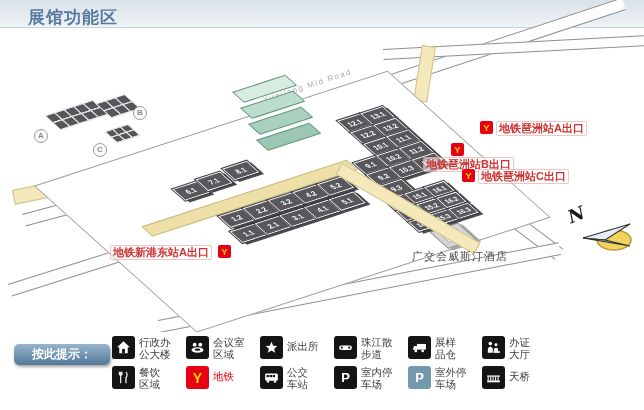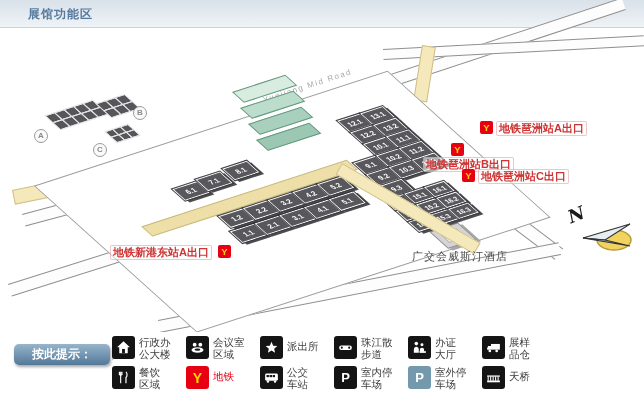--- a/index.html
+++ b/index.html
@@ -1,21 +1,21 @@
 <!DOCTYPE html>
 <html><head>
 <meta charset="utf-8">
 <style>
   html,body{margin:0;padding:0;background:#fff;}
   #page{position:relative;width:644px;height:410px;overflow:hidden;background:#fff;
         font-family:"Liberation Sans","DejaVu Sans",sans-serif;}
   
   #hdr{position:absolute;left:0;top:0;width:644px;height:27px;
        background:linear-gradient(#d9e1e9,#eef3f7);border-bottom:1px solid #c9d3dd;}
-  #hdr .t{position:absolute;left:28px;top:6px;font-size:12px;font-weight:bold;color:#56799e;letter-spacing:1px;}
+  #hdr .t{position:absolute;left:28px;top:6px;font-size:17px;font-weight:bold;color:#56799e;letter-spacing:1px;}
   
   .road,.yroad{position:absolute;transform-origin:0 0;}
   .road{background:#fdfdfd;border-top:1px solid #8f8f8f;border-bottom:1px solid #8f8f8f;}
   .yroad{background:#f5e9bb;border:1px solid #cfc08a;}
   
   #plane{position:absolute;left:70px;top:195px;width:1px;height:1px;overflow:visible;
          transform:rotate(-18deg) skewX(30deg);transform-origin:0 0;z-index:3;}
   #plane .platform{position:absolute;left:-20px;top:-20px;width:370px;height:188px;
          background:#fff;border:1px solid #9b9b9b;}
   .hall{position:absolute;background:#57575c;border:1px solid #fff;outline:1px solid #3c3c40;
@@ -234,40 +234,40 @@
               <circle cx="6.8" cy="12.2" r="1.5" fill="#141414"></circle>
               <circle cx="17.2" cy="12.2" r="1.5" fill="#141414"></circle>
             </svg>
         </span>
         <span class="llab"><span>珠江散</span><br><span>步道</span></span>
       </div>
 
       <div class="li">
         <span class="lic">
           <svg width="17" height="17" viewBox="0 0 24 24">
+              <rect x="8.5" y="7" width="12.5" height="8" fill="#fff"></rect>
+              <path d="M8.5 10H4.5L3 13v2h5.5z" fill="#fff"></path>
+              <circle cx="6.8" cy="16.8" r="1.9" fill="#fff"></circle>
+              <circle cx="16.5" cy="16.8" r="1.9" fill="#fff"></circle>
+            </svg>
+        </span>
+        <span class="llab"><span>展样</span><br><span>品仓</span></span>
+      </div>
+
+      <div class="li">
+        <span class="lic">
+          <svg width="17" height="17" viewBox="0 0 24 24">
               <circle cx="7.5" cy="6.5" r="2.5" fill="#fff"></circle>
               <path d="M4 15c0-2.6 1.6-4.1 3.5-4.1S11 12.4 11 15v4.5H4z" fill="#fff"></path>
               <circle cx="15.5" cy="8.2" r="2.1" fill="#fff"></circle>
               <path d="M12.5 15.5c0-2.1 1.3-3.3 3-3.3s3 1.2 3 3.3V18h-6z" fill="#fff"></path>
               <rect x="12" y="17.2" width="9" height="2.4" fill="#fff"></rect>
             </svg>
         </span>
         <span class="llab"><span>办证</span><br><span>大厅</span></span>
-      </div>
-
-      <div class="li">
-        <span class="lic">
-          <svg width="17" height="17" viewBox="0 0 24 24">
-              <rect x="8.5" y="7" width="12.5" height="8" fill="#fff"></rect>
-              <path d="M8.5 10H4.5L3 13v2h5.5z" fill="#fff"></path>
-              <circle cx="6.8" cy="16.8" r="1.9" fill="#fff"></circle>
-              <circle cx="16.5" cy="16.8" r="1.9" fill="#fff"></circle>
-            </svg>
-        </span>
-        <span class="llab"><span>展样</span><br><span>品仓</span></span>
       </div>
 
       <div class="li">
         <span class="lic">
           <svg width="17" height="17" viewBox="0 0 24 24">
               <path d="M8 4v16M6.2 4v4.5M9.8 4v4.5M6.2 8.5h3.6" stroke="#fff" stroke-width="1.6" fill="none"></path>
               <path d="M15.5 4c2 1.8 2 6.2 0 8v8" stroke="#fff" stroke-width="1.7" fill="none"></path>
             </svg>
         </span>
         <span class="llab"><span>餐饮</span><br><span>区域</span></span>

